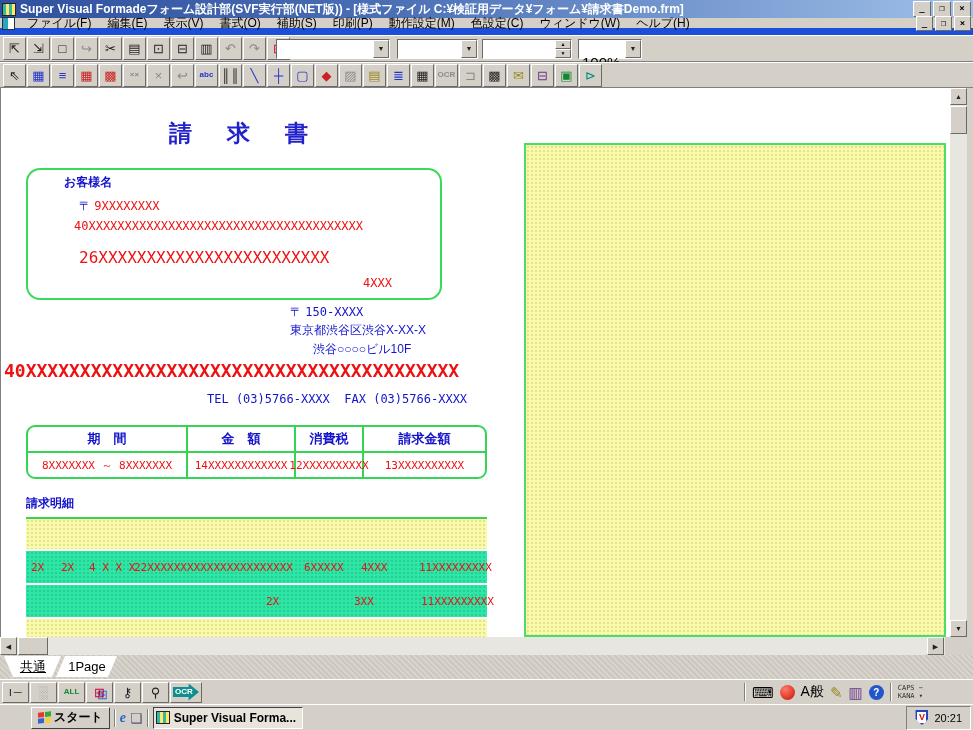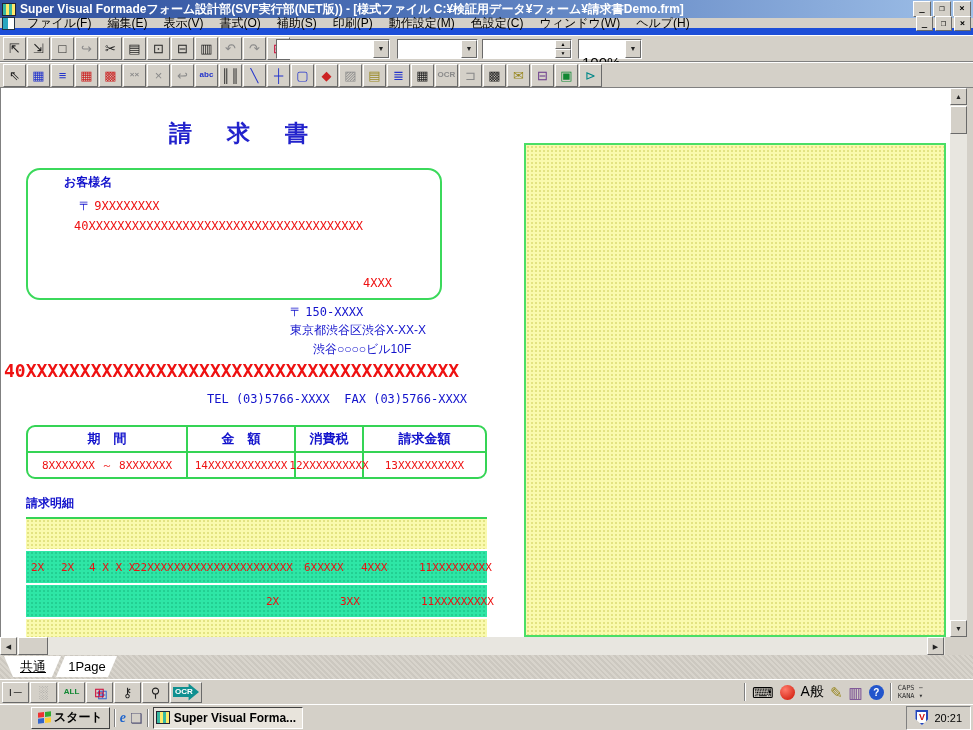--- a/index.html
+++ b/index.html
@@ -311,20 +311,21 @@
   <div id="canvas">
     <div class="doc-title">請　求　書</div>
 
     <div class="cust-box round-green"></div>
     <div class="abs blue lbl12" style="left:63px;top:86px;font-weight:bold;">お客様名</div>
     <div class="abs" style="left:78px;top:110px;">
       <span class="blue lbl12">〒</span>
       <span class="red mono" style="font-size:12px;">9XXXXXXXX</span>
     </div>
     <div class="abs red mono" style="left:73px;top:131px;font-size:12px;">40XXXXXXXXXXXXXXXXXXXXXXXXXXXXXXXXXXXXXX</div>
+    <div class="abs red mono" style="left:78px;top:160px;font-size:16px;">26XXXXXXXXXXXXXXXXXXXXXXXX</div>
     <div class="abs red mono" style="left:362px;top:188px;font-size:12px;">4XXX</div>
 
     <div class="abs" style="left:289px;top:216px;">
       <span class="blue lbl12">〒</span>
       <span class="blue mono" style="font-size:12px;">150-XXXX</span>
     </div>
     <div class="abs blue lbl12" style="left:289px;top:234px;">東京都渋谷区渋谷X-XX-X</div>
     <div class="abs blue lbl12" style="left:312px;top:253px;">渋谷○○○○ビル10F</div>
     <div class="abs red mono" style="left:3px;top:272px;font-size:18px;font-weight:bold;">40XXXXXXXXXXXXXXXXXXXXXXXXXXXXXXXXXXXXXXXX</div>
     <div class="abs blue mono" style="left:206px;top:304px;font-size:12px;white-space:pre;">TEL (03)5766-XXXX  FAX (03)5766-XXXX</div>
@@ -352,21 +353,21 @@
         <span class="dcell mono" style="left:5px;">2X</span>
         <span class="dcell mono" style="left:35px;">2X</span>
         <span class="dcell mono" style="left:63px;">4 X X X</span>
         <span class="dcell mono" style="left:108px;">22XXXXXXXXXXXXXXXXXXXXXX</span>
         <span class="dcell mono" style="left:278px;">6XXXXX</span>
         <span class="dcell mono" style="left:335px;">4XXX</span>
         <span class="dcell mono" style="left:393px;">11XXXXXXXXX</span>
       </div>
       <div class="band teal-band" style="top:66px;height:32px;">
         <span class="dcell mono" style="left:240px;">2X</span>
-        <span class="dcell mono" style="left:314px;">3XX</span>
+        <span class="dcell mono" style="left:328px;">3XX</span>
         <span class="dcell mono" style="left:395px;">11XXXXXXXXX</span>
       </div>
       <div class="band yellow-dots" style="top:100px;height:20px;"></div>
     </div>
 
     <div class="yellow-panel yellow-dots"></div>
   </div>
 
   <div class="vscroll">
     <span class="sbtn" style="left:0;top:0;width:17px;height:17px;line-height:16px;">▲</span>

